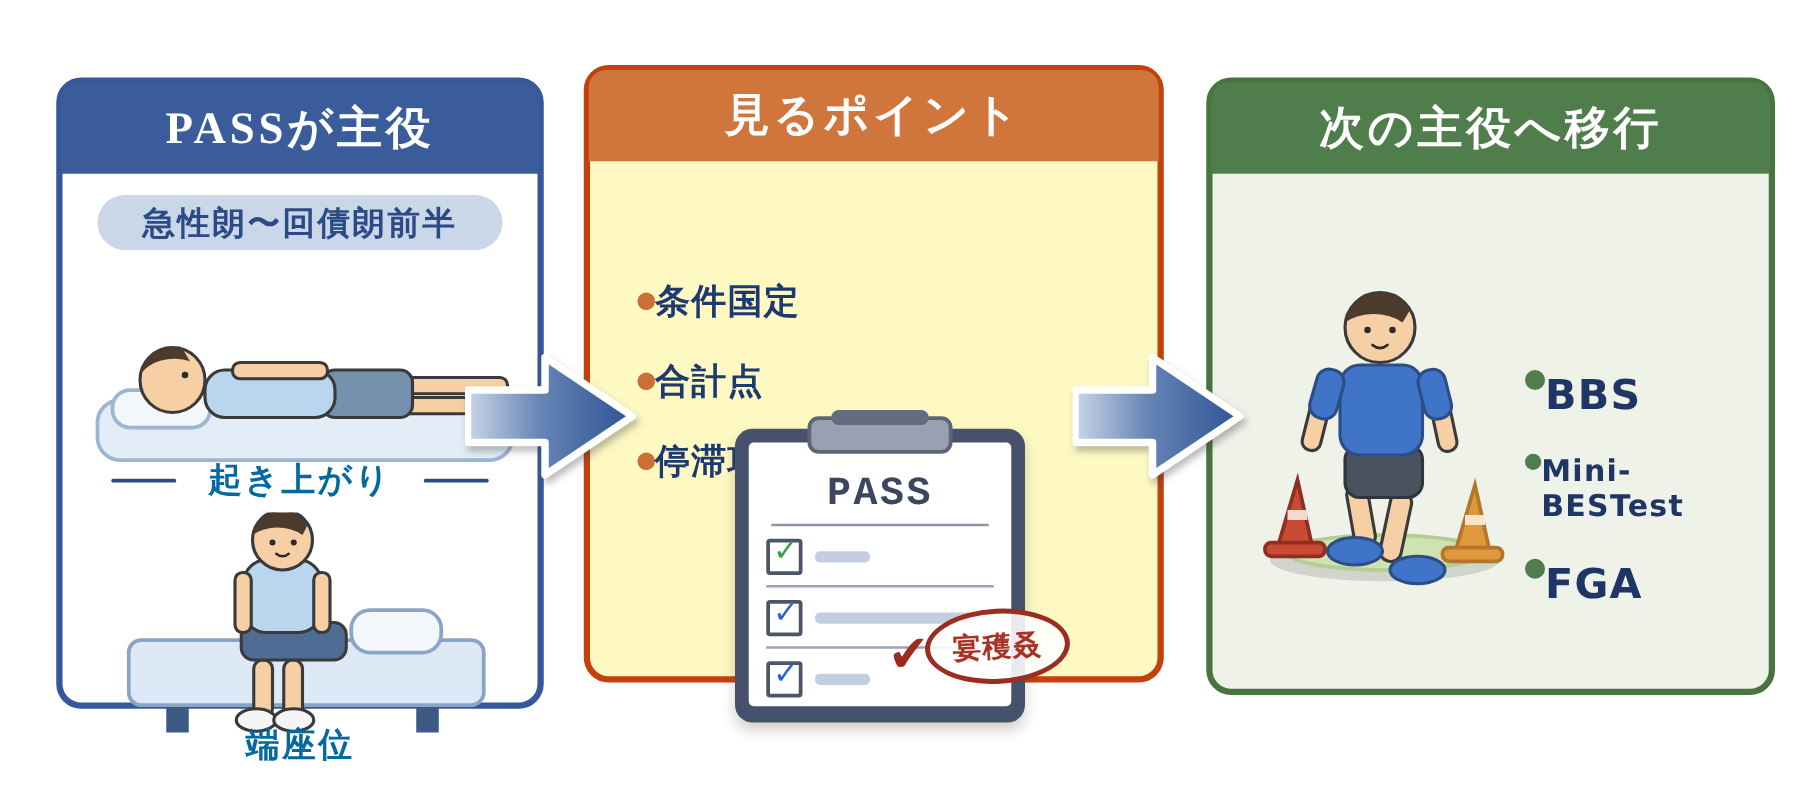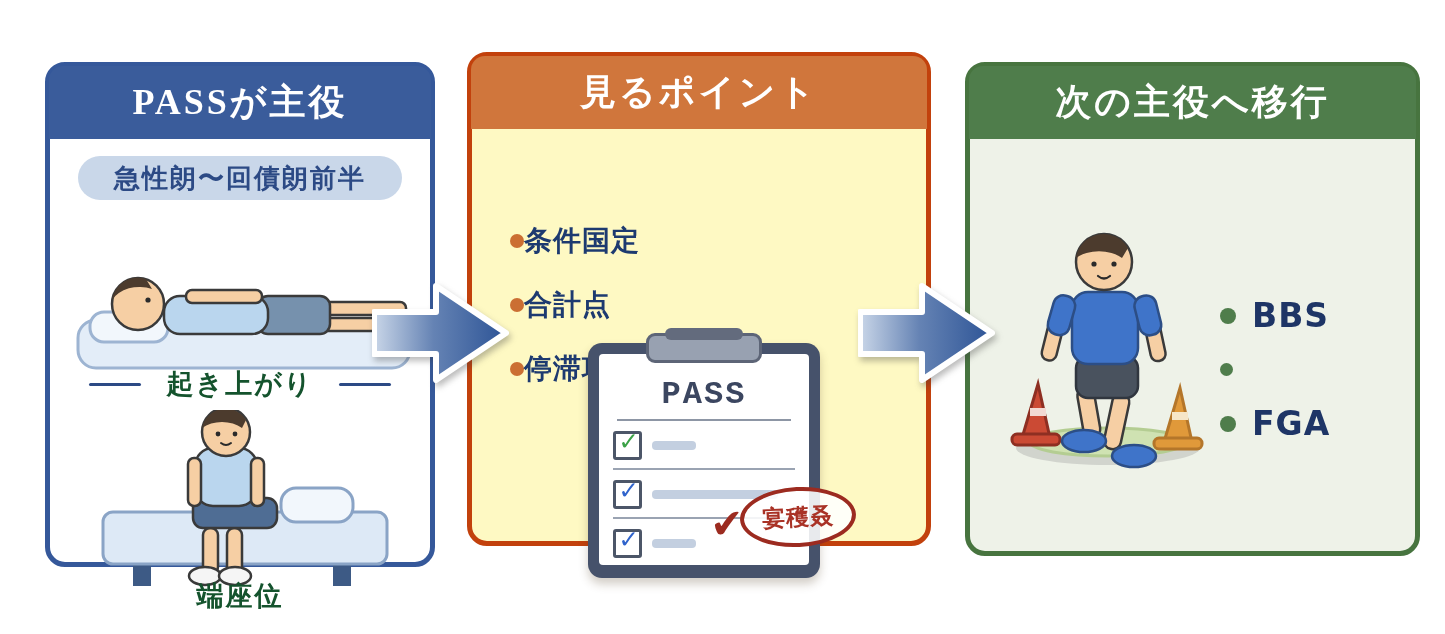--- a/index.html
+++ b/index.html
@@ -22,21 +22,21 @@
 
   #panel-next { left:965px; top:62px; width:455px; height:494px; border:5px solid #47743f; background:#eef2e8; }
   #panel-next .panel-header { background:#4f7d4b; margin:-1px; height:73px; }
 
   
   .phase-badge { position:absolute; left:28px; right:28px; top:18px; height:44px;
                  background:#c9d7e9; border-radius:22px; display:flex; align-items:center; justify-content:center;
                  color:#2c4a85; font-size:26px; font-weight:bold; letter-spacing:2px; }
   .illu { position:absolute; }
   .figure-label { position:absolute; left:0; right:0; display:flex; align-items:center; justify-content:center;
-                  gap:26px; color:#14532d; font-size:27px; font-weight:bold; letter-spacing:2px; }
+                  gap:26px; color:#0369a1; font-size:27px; font-weight:bold; letter-spacing:2px; }
   .figure-label .rule { height:3px; width:52px; background:#2c4a85; border-radius:2px; }
 
   
   .bullet-list { position:absolute; left:38px; top:94px; display:flex; flex-direction:column; gap:26px; }
   .bullet-row { display:flex; align-items:center; }
   .bullet-dot { width:14px; height:14px; border-radius:50%; background:#cb6f33; flex:0 0 auto; }
   .bullet-text { color:#1d3a70; font-size:28px; font-weight:bold; letter-spacing:1px; }
 
   
   #clipboard { position:absolute; left:588px; top:343px; width:232px; height:235px;
@@ -64,21 +64,21 @@
   
   #stamp { position:absolute; left:740px; top:487px; width:116px; height:60px; z-index:7;
            border:4px solid #9c2b20; border-radius:50%; background:rgba(255,255,255,.88);
            display:flex; align-items:center; justify-content:center;
            color:#a93226; font-size:23px; font-weight:bold; letter-spacing:1px;
            transform:rotate(-3deg); }
   #stamp .stamp-check { position:absolute; left:-34px; top:6px; color:#9c2b20; font-size:40px; font-weight:bold; }
 
   
   .scale-list { position:absolute; left:250px; top:158px; display:flex; flex-direction:column; gap:28px; }
-  .scale-row { display:flex; align-items:center; gap:16px; }
+  .scale-row { display:flex; }
   .scale-dot { width:16px; height:16px; border-radius:50%; background:#4f7d4b; flex:0 0 auto; }
   .scale-text { color:#1e3566; font-weight:bold; letter-spacing:1px; }
   .scale-row.big .scale-text { font-size:33px; }
   .scale-row.small .scale-text { font-size:24px; }
   .scale-row.small .scale-dot { width:13px; height:13px; }
 
   
   .flow-arrow { position:absolute; width:140px; height:110px; z-index:8;
                 filter:drop-shadow(2px 4px 3px rgba(60,60,60,.35)); }
 </style>
@@ -250,20 +250,21 @@
         <path d="M106,60 q6,5 12,0" stroke="#2b2b2b" stroke-width="2.2" fill="none" stroke-linecap="round"></path>
       </svg>
 
       <div class="scale-list">
         <div class="scale-row big">
           <span class="scale-dot"></span>
           <span class="scale-text">BBS</span>
         </div>
         <div class="scale-row small">
           <span class="scale-dot"></span>
+          <span class="scale-text">Mini-BESTest</span>
         </div>
         <div class="scale-row big">
           <span class="scale-dot"></span>
           <span class="scale-text">FGA</span>
         </div>
       </div>
     </div>
   </div>
 
   <svg class="flow-arrow" style="left:372px; top:278px;" viewBox="0 0 140 110">

